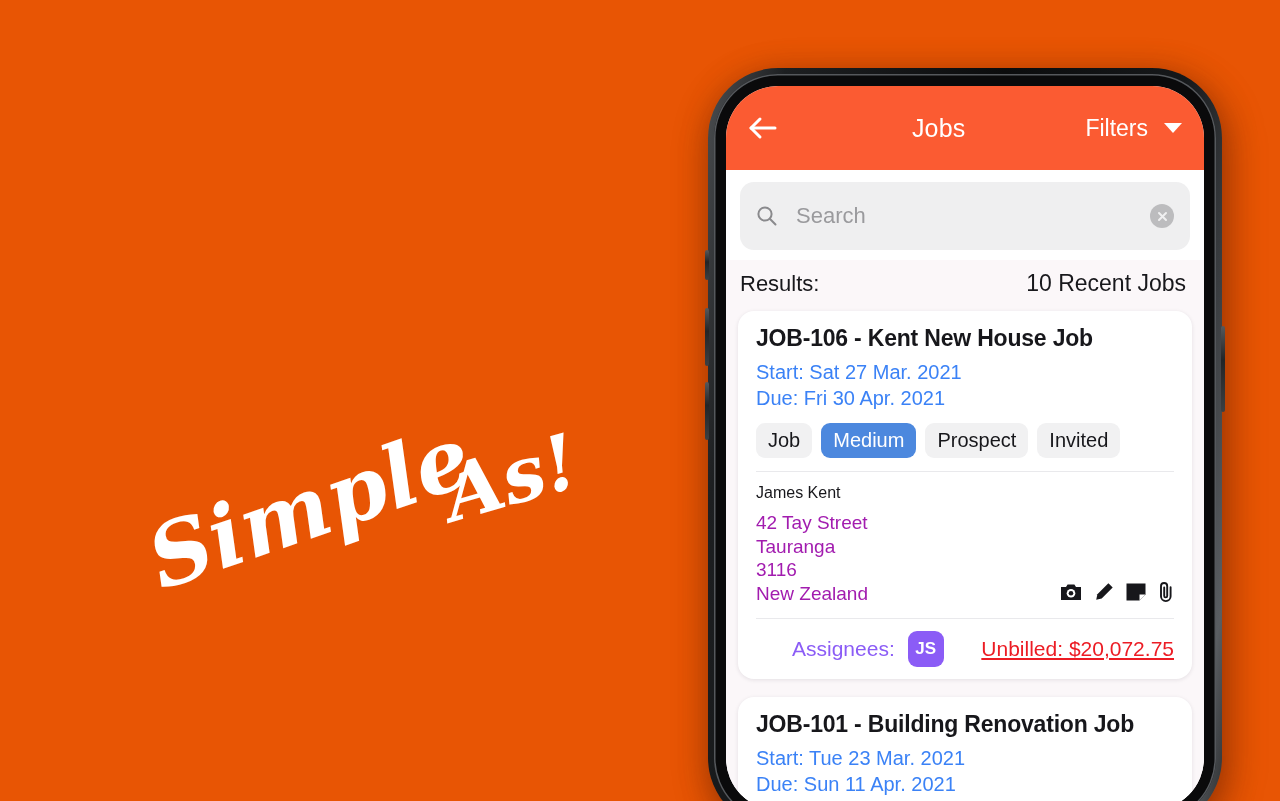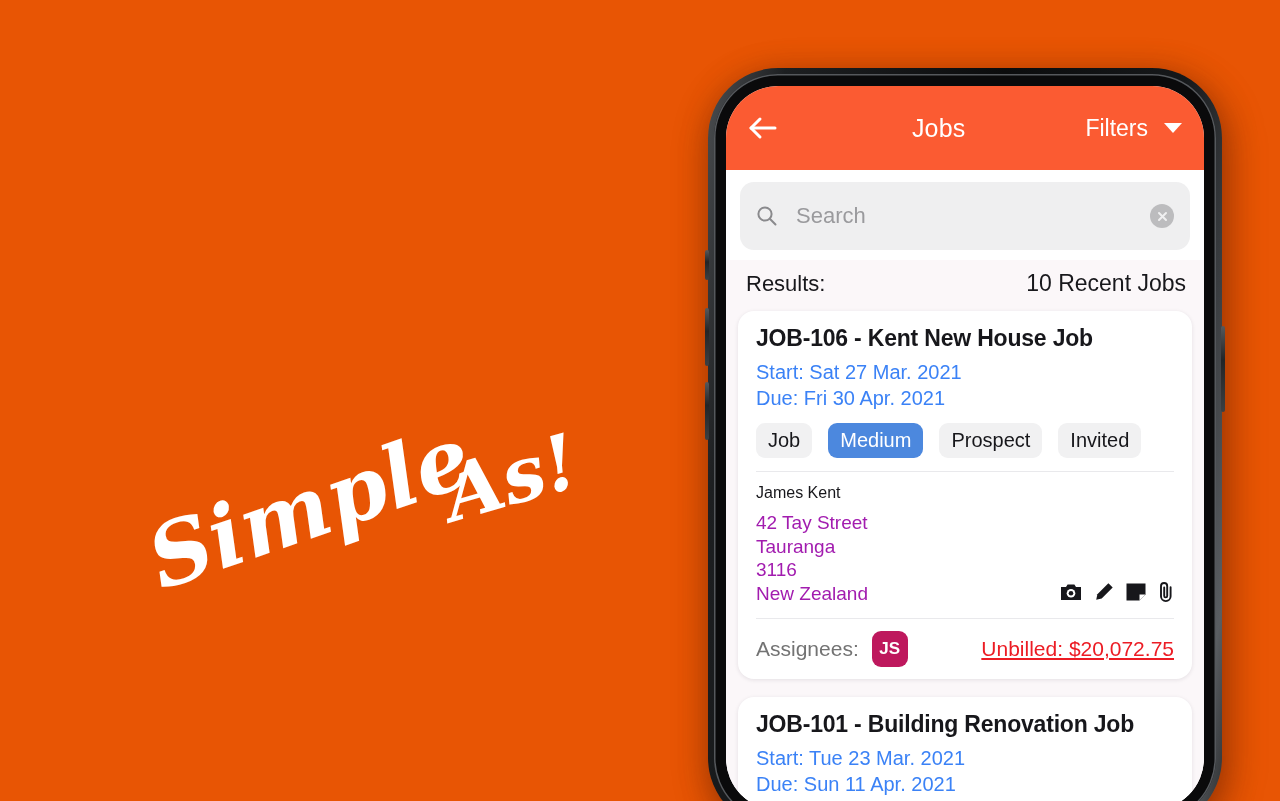--- a/index.html
+++ b/index.html
@@ -200,21 +200,21 @@
     justify-content: center;
     cursor: pointer;
   }
 
   
   .results-row {
     background: #fbf7f9;
     display: flex;
     justify-content: space-between;
     align-items: baseline;
-    padding: 10px 18px 14px 20px;
+    padding: 10px 18px 14px 14px;
   }
   .results-label { color: #18181c; font-size: 22px; }
   .results-count { color: #18181c; font-size: 23px; }
 
   
   .card-list {
     background: #fbf7f9;
     padding: 0 12px;
     display: flex;
     flex-direction: column;
@@ -233,21 +233,21 @@
     letter-spacing: -0.2px;
     margin-bottom: 7px;
   }
   .job-date {
     font-size: 20px;
     color: #3b82f6;
     line-height: 26px;
   }
   .tag-row {
     display: flex;
-    gap: 16px;
+    gap: 9px;
     margin-top: 12px;
     flex-wrap: nowrap;
   }
   .tag {
     border-radius: 9px;
     padding: 6px 12px;
     font-size: 20px;
     background: #f1f1f2;
     color: #17171b;
     white-space: nowrap;
@@ -286,26 +286,26 @@
   .assignee-row {
     display: flex;
     justify-content: space-between;
     align-items: center;
   }
   .assignee-left {
     display: flex;
     align-items: center;
     gap: 13px;
   }
-  .assignee-label { font-size: 21px; color: #737373; }
+  .assignee-label { font-size: 21px; color: #8b5cf6; margin-left: 36px; }
   .avatar {
     width: 36px;
     height: 36px;
     border-radius: 9px;
-    background: #be185d;
+    background: #8b5cf6;
     color: #ffffff;
     font-size: 17px;
     font-weight: bold;
     display: flex;
     align-items: center;
     justify-content: center;
     cursor: pointer;
   }
   .unbilled {
     font-size: 21px;

